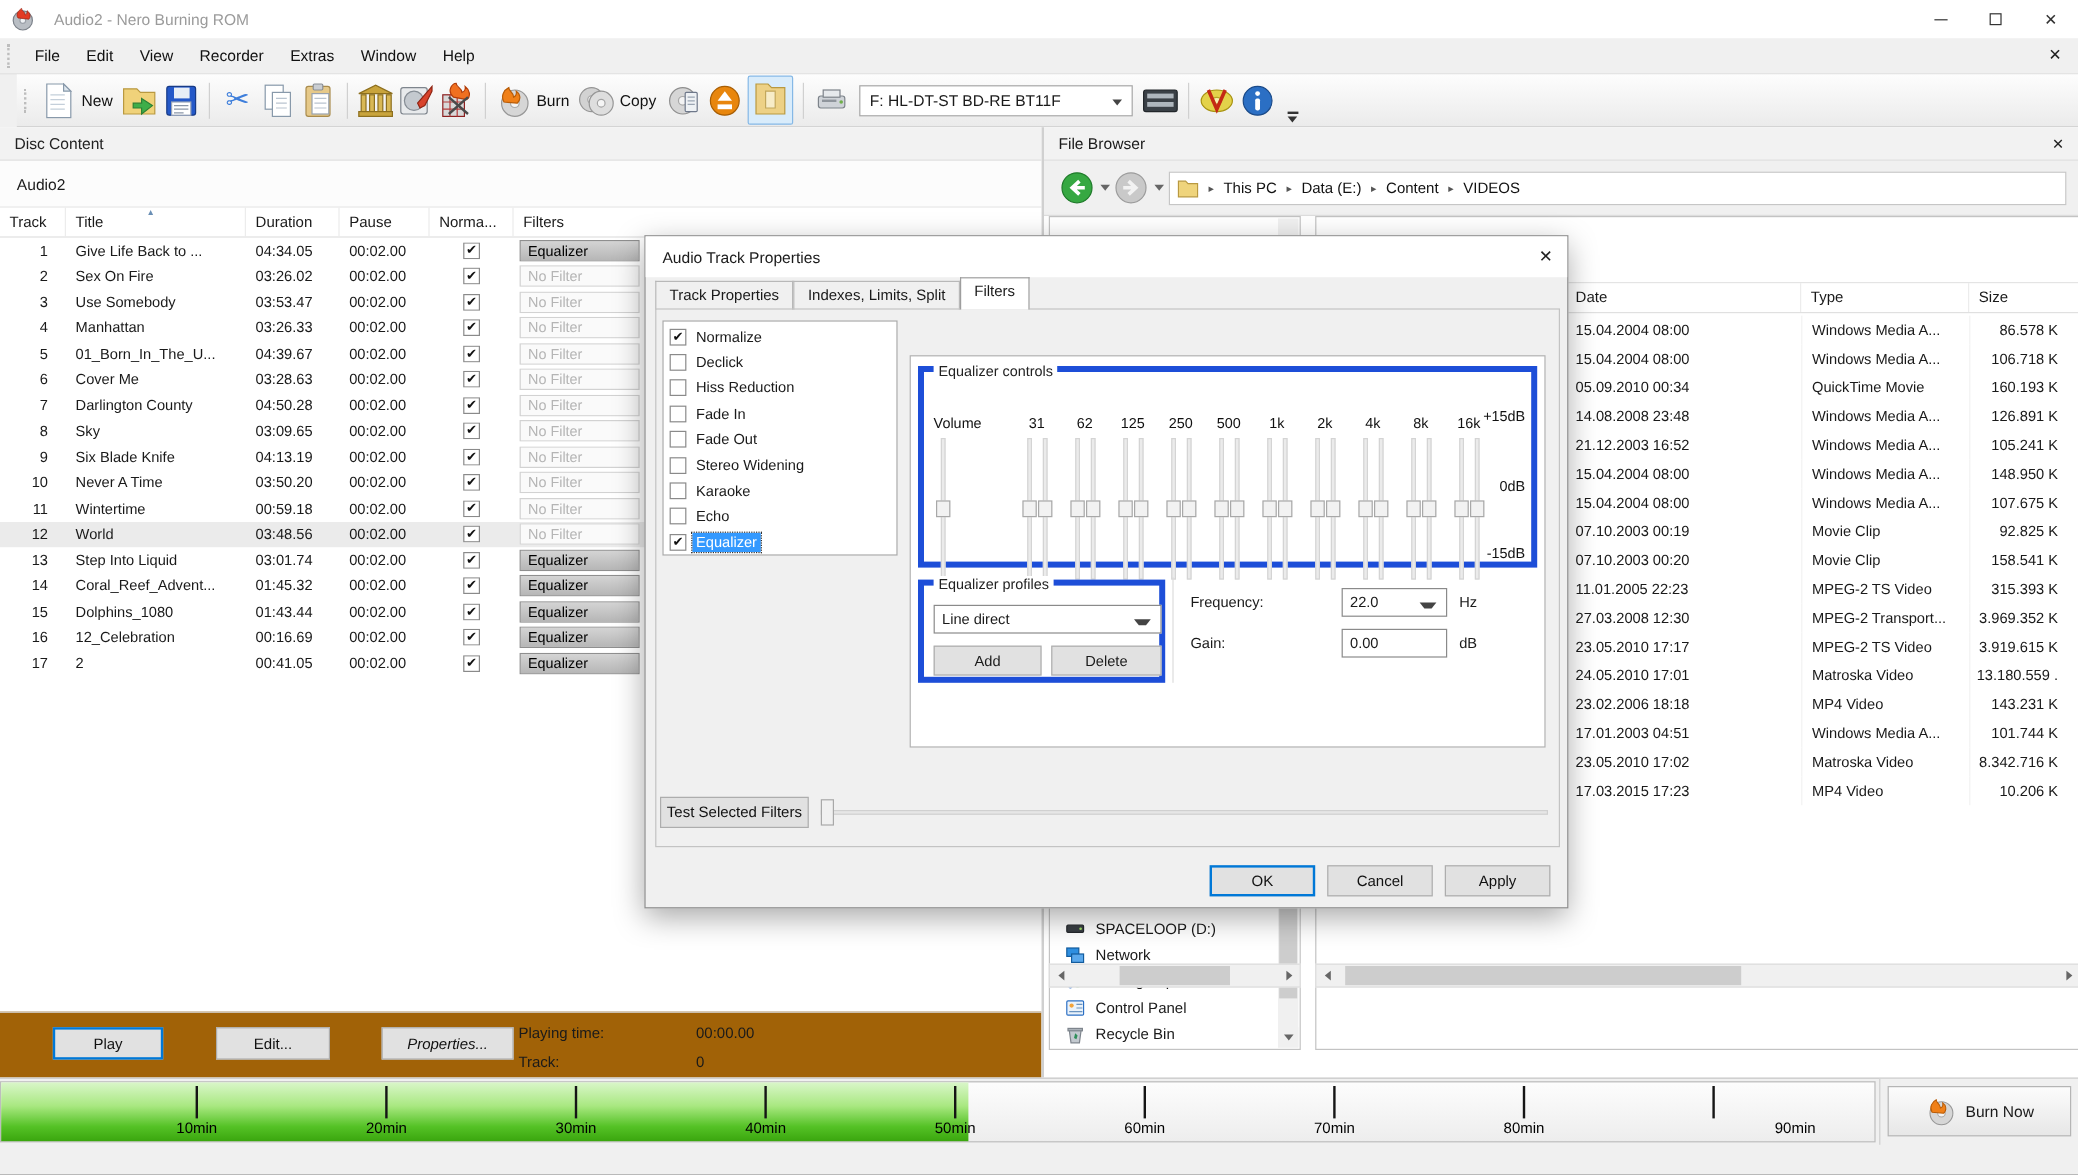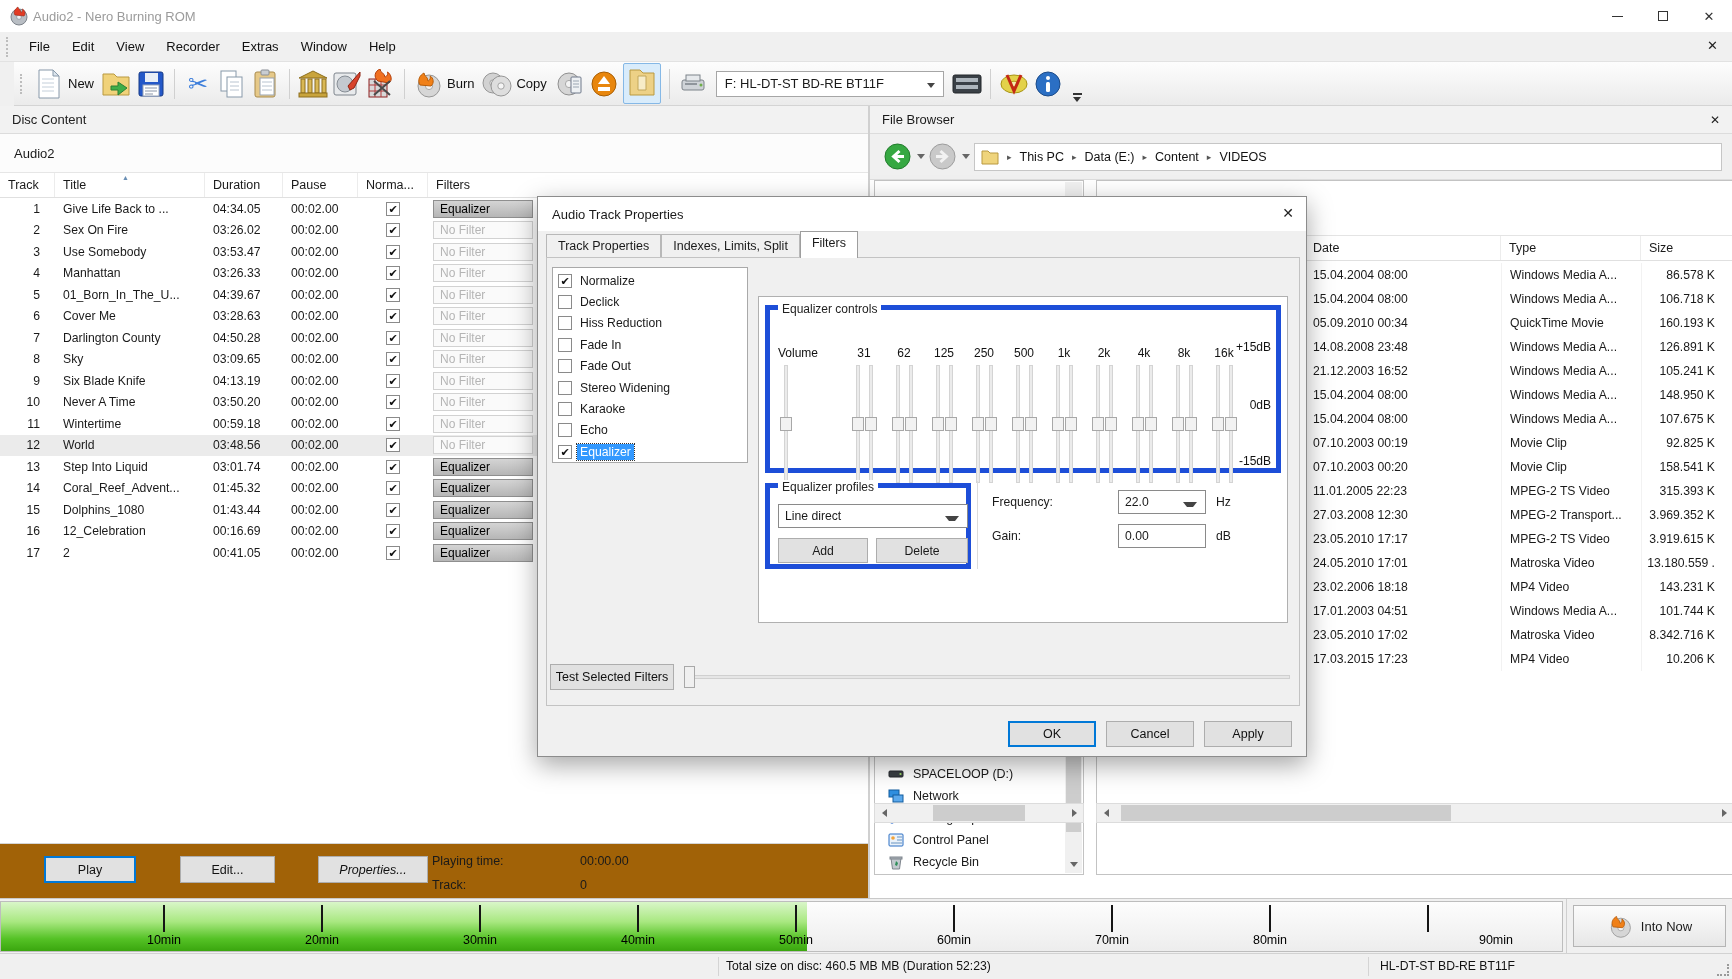--- a/index.html
+++ b/index.html
@@ -1,20 +1,20 @@
 <!DOCTYPE html>
 <html><head>
 <meta charset="utf-8">
 <style>
 *{margin:0;padding:0;box-sizing:border-box;font-family:"Liberation Sans",sans-serif;}
 body{background:#444;}
 .app{position:relative;width:1732px;height:979px;background:#f0f0f0;overflow:hidden;font-size:12px;color:#1a1a1a;}
 
 .titlebar{position:absolute;left:0;top:0;width:1732px;height:32px;background:#fff;display:flex;align-items:center;}
-.titlebar .ttl{margin-left:4px;color:#9b9b9b;font-size:13px;}
+.titlebar .ttl{margin-left:16px;color:#9b9b9b;font-size:13px;}
 .app-ic{margin-left:9px;width:20px;height:20px;}
 .winbtns{position:absolute;right:0;top:0;height:32px;display:flex;}
 .winbtn{width:46px;height:32px;display:flex;align-items:center;justify-content:center;color:#333;font-size:13px;}
 .wb-max i{display:block;width:10px;height:10px;border:1px solid #333;}
 .wb-min i{display:block;width:11px;height:1px;background:#333;}
 
 .menubar{position:absolute;left:0;top:32px;width:1732px;height:30px;background:#f0f0f0;display:flex;align-items:center;border-bottom:1px solid #e2e2e2;}
 .grip{width:6px;height:20px;border-left:2px dotted #bdbdbd;margin:0 6px 0 6px;}
 .mitem{padding:5px 11px;font-size:13px;color:#111;}
 .mb-close{position:absolute;right:14px;top:6px;font-size:13px;color:#222;}
@@ -987,26 +987,19 @@
           <div class="ticklabel" style="left: 1465px;">90min</div>
         </div>
     </div>
     <div class="burnnow-wrap">
       <div class="burnnow">
         <svg width="26" height="26" viewBox="0 0 30 30">
             <circle cx="16" cy="17" r="11" fill="#d6d6d6" stroke="#979797"></circle>
             <circle cx="16" cy="17" r="3.6" fill="#f3f3f3" stroke="#a8a8a8"></circle>
             <path d="M7 16c-3-5 0-10 4-12 0 3.5 4 3.5 4 8 0 0 3-1 2.2-5C20.5 9 21.5 14 18 17z" fill="#f08018" stroke="#b85c08"></path>
           </svg>
-        <span>Into Now</span>
+        <span>Burn Now</span>
       </div>
     </div>
   </div>
 
-  <div class="statusbar">
-    <div class="sb-sep" style="left:718px;"></div>
-    <div class="sb-text" style="left:726px;">Total size on disc: 460.5 MB MB (Duration 52:23)</div>
-    <div class="sb-sep" style="left:1368px;"></div>
-    <div class="sb-text" style="left:1380px;">HL-DT-ST BD-RE BT11F</div>
-    <div class="sb-grip"></div>
-  </div>
 
 </div>
 
 </body></html>

